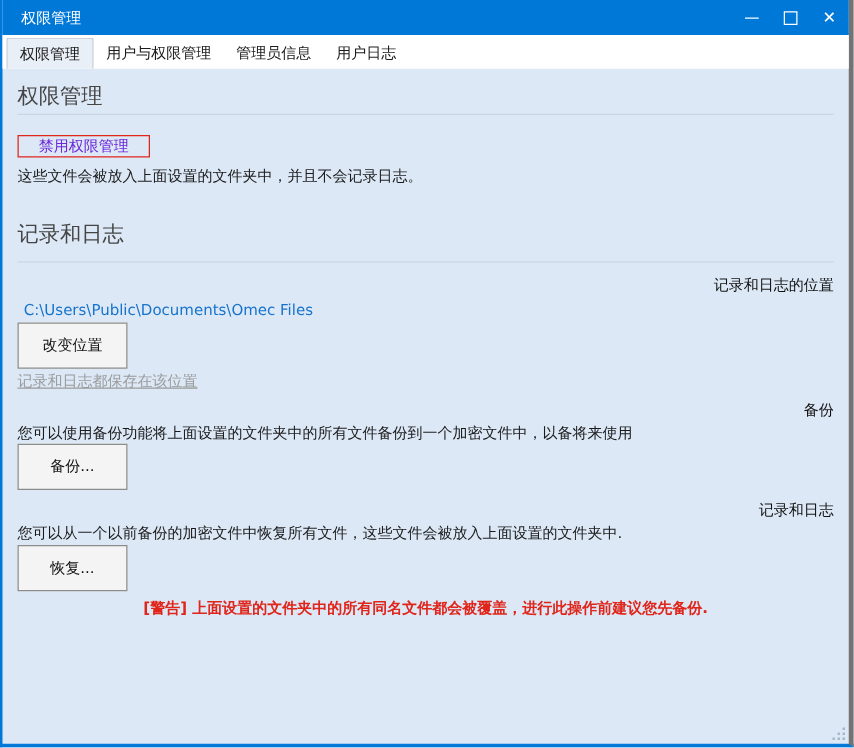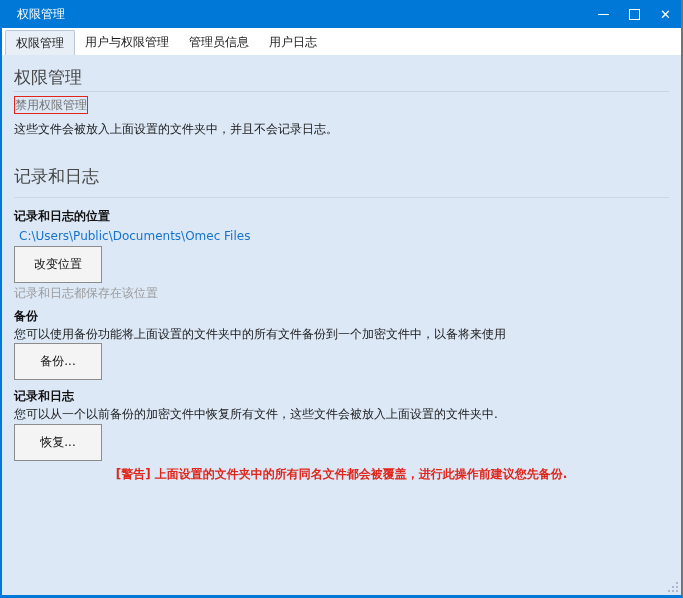--- a/index.html
+++ b/index.html
@@ -4,21 +4,21 @@
 <style>
   html,body { margin:0; padding:0; }
   body {
     width:683px; height:598px;
     font-family:"DejaVu Sans","Liberation Sans",sans-serif;
     background:#ffffff;
   }
   .window {
     width:683px; height:598px; box-sizing:border-box;
     display:flex; flex-direction:column;
-    border-left:2px solid #0078d7; border-right:2px solid #737373; border-bottom:3px solid #0078d7;
+    border-left:2px solid #0078d7; border-right:4px solid #737373; border-bottom:3px solid #0078d7;
     background:#dce8f6;
   }
   
   .titlebar {
     height:28px; flex-shrink:0; background:#0078d7; color:#ffffff;
     display:flex; align-items:center;
   }
   .titlebar-title { padding-left:15px; font-size:12px; }
   .caption-buttons { margin-left:auto; display:flex; height:100%; }
   .caption-btn {
@@ -42,36 +42,36 @@
   }
   
   .content { flex:1; padding:4px 12px 0; position:relative; overflow:hidden; }
   .section-title {
     font-size:17px; font-weight:normal; color:#454545; margin:8px 0 0; line-height:20px;
   }
   .section-title.second { margin-top:29px; }
   .rule { border:none; border-top:1px solid #c9d6e4; height:0; margin:4px 0 0; }
   .rule.second { margin-top:11px; }
   .disable-link {
-    display:inline-block; margin-top:4px; padding:1px 0;
-    color:#737373; border:1px solid #e0251b; font-size:12px; line-height:14px; cursor:pointer;
+    display:inline-block; margin-top:16px; padding:1px 16px;
+    color:#6d28d9; border:1px solid #e0251b; font-size:12px; line-height:14px; cursor:pointer;
     background:transparent;
   }
   .desc { font-size:12px; color:#1a1a1a; margin:7px 0 0; line-height:16px; }
-  .bold-label { font-size:12px; font-weight:bold; color:#111111; margin:10px 0 0; line-height:16px; }
+  .bold-label { font-size:12px; font-weight:normal; color:#111111; margin:10px 0 0; line-height:16px;text-align:right; }
   .bold-label.backup { margin-top:7px; }
   .bold-label.restore { margin-top:8px; }
   .path { font-size:12px; color:#1673cc; margin:4px 0 0 5px; line-height:16px; }
   .btn {
     display:block; margin:2px 0 0; width:88px; height:37px;
     background:#f4f4f4; border:1px solid #8c8c8c; font-size:12px; color:#111111;
     font-family:inherit; cursor:pointer; line-height:19px;
   }
   .btn.backup-btn { margin-top:1px; }
-  .note { font-size:12px; color:#9b9b9b; margin:2px 0 0; line-height:16px; }
+  .note { font-size:12px; color:#9b9b9b; margin:2px 0 0; line-height:16px;text-decoration:underline; }
   .desc.tight { margin-top:2px; }
   .warning { font-size:12px; font-weight:bold; color:#e0251b; margin:5px 0 0; line-height:16px;text-align:center; }
   
   .resize-grip { position:absolute; right:2px; bottom:2px; width:12px; height:12px; cursor:nwse-resize; }
   .grip-dot {
     position:absolute; right:1px; bottom:1px; width:2px; height:2px; background:#a6b8ca;
     box-shadow:-4px 0 #a6b8ca, -8px 0 #a6b8ca, 0 -4px #a6b8ca, -4px -4px #a6b8ca, 0 -8px #a6b8ca;
   }
 </style>
 </head>

